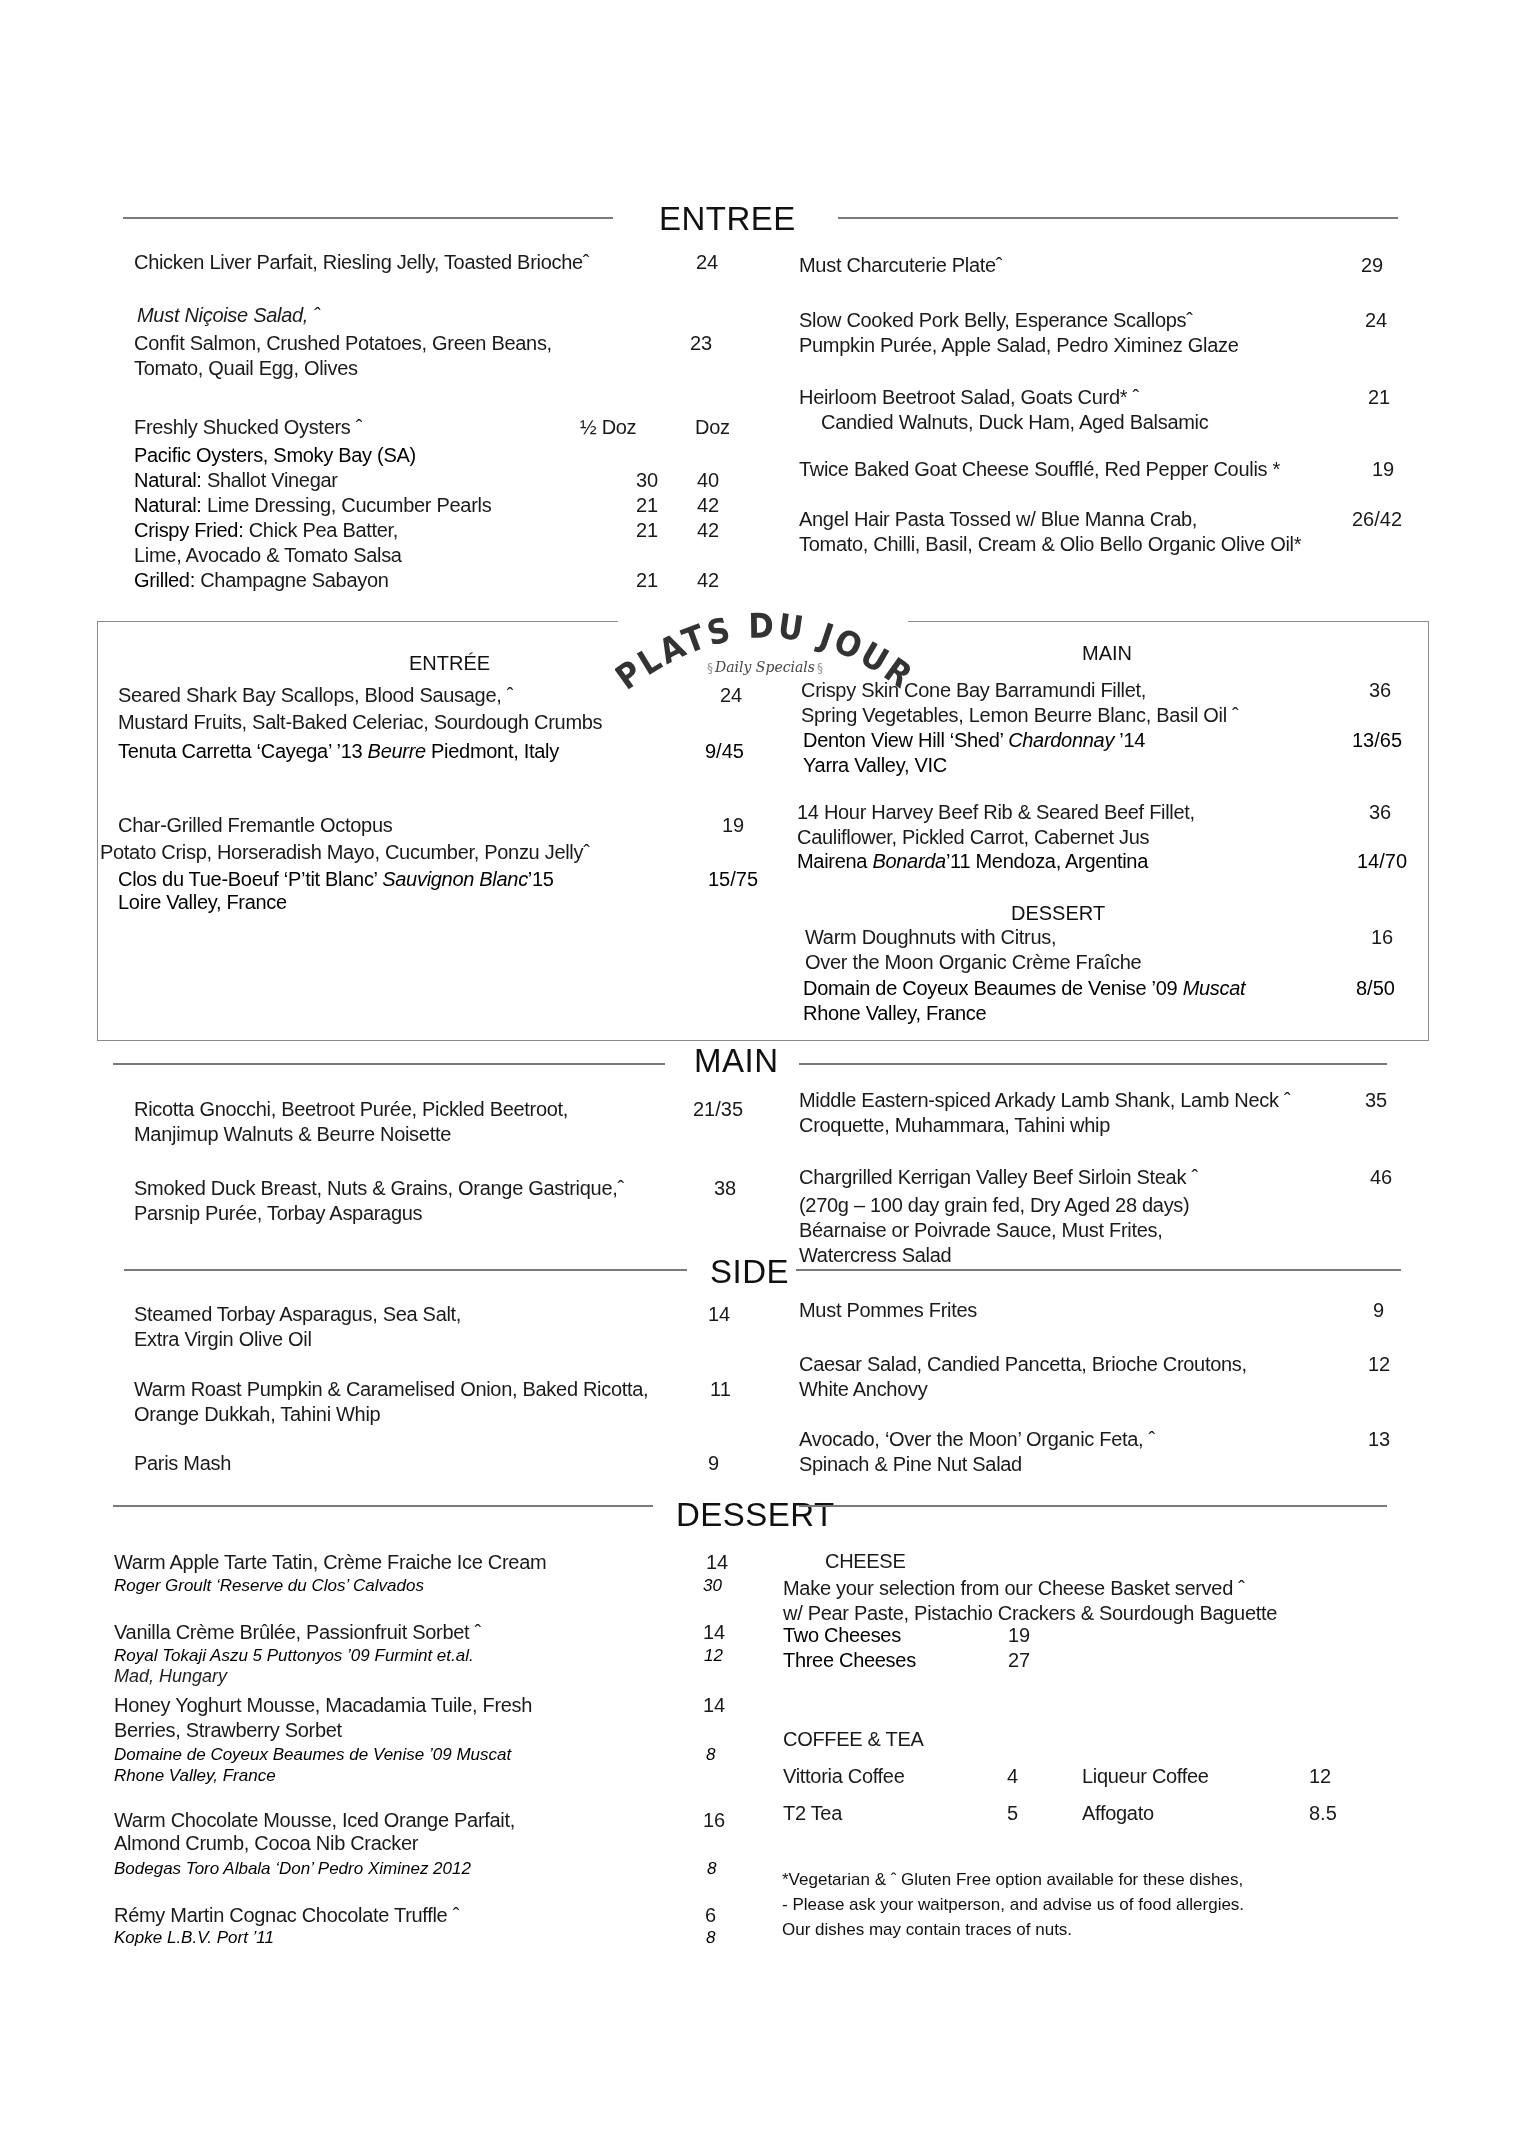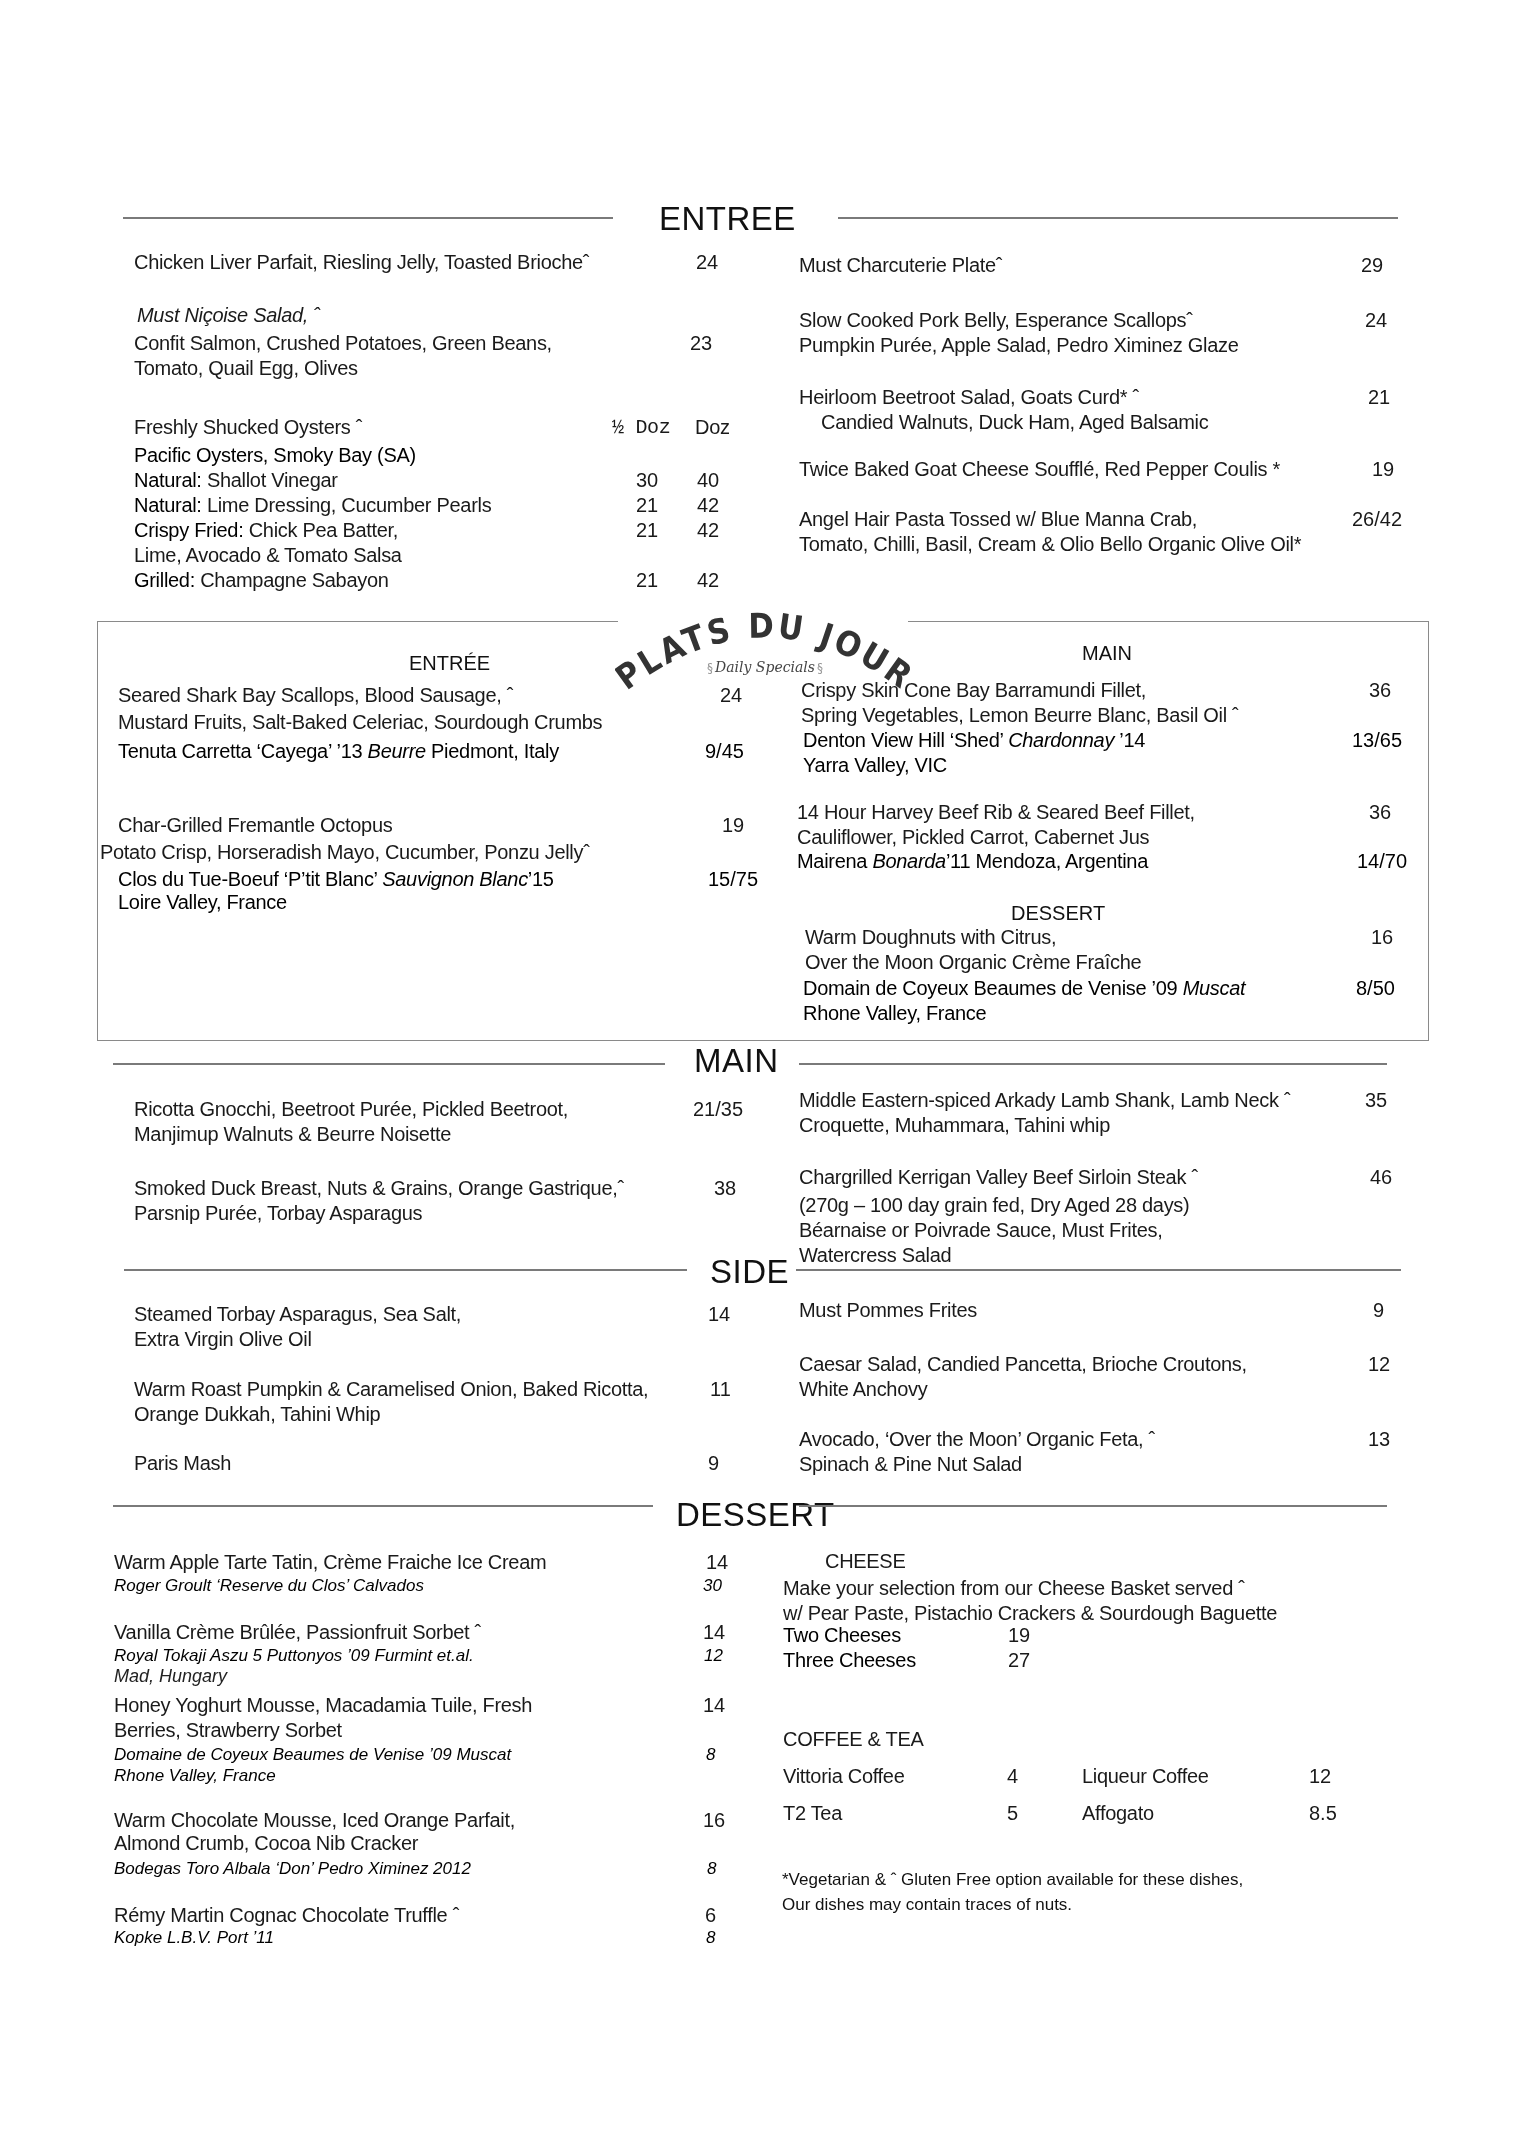--- a/index.html
+++ b/index.html
@@ -25,21 +25,21 @@
 
 <div class="abs t" style="left:134px;top:250px;"><span>Chicken Liver Parfait, Riesling Jelly, Toasted Briocheˆ</span></div>
 <div class="abs p" style="left:696px;top:250px;">24</div>
 
 <div class="abs t it" style="left:137px;top:303px;">Must Niçoise Salad,  ˆ</div>
 <div class="abs t" style="left:134px;top:331px;">Confit Salmon, Crushed Potatoes, Green Beans,</div>
 <div class="abs t" style="left:134px;top:356px;">Tomato, Quail Egg, Olives</div>
 <div class="abs p" style="left:690px;top:331px;">23</div>
 
 <div class="abs t" style="left:134px;top:415px;">Freshly Shucked Oysters  ˆ</div>
-<div class="abs t" style="left:612px;top:415px;font-family:Liberation Mono, monospace;">½ Doz</div>
+<div class="abs t" style="left:580px;top:415px;">½ Doz</div>
 <div class="abs t" style="left:695px;top:415px;">Doz</div>
 <div class="abs t med" style="left:134px;top:443px;color:#000;">Pacific Oysters, Smoky Bay  (SA)</div>
 
 <div class="abs t" style="left:134px;top:468px;"><span class="med" style="color:#000">Natural:</span><span> Shallot Vinegar</span></div>
 <div class="abs p" style="left:636px;top:468px;">30</div>
 <div class="abs p" style="left:697px;top:468px;">40</div>
 
 <div class="abs t" style="left:134px;top:493px;"><span class="med" style="color:#000">Natural:</span><span> Lime Dressing, Cucumber Pearls</span></div>
 <div class="abs p" style="left:636px;top:493px;">21</div>
 <div class="abs p" style="left:697px;top:493px;">42</div>
@@ -221,14 +221,15 @@
 <div class="abs t" style="left:1082px;top:1764px;">Liqueur Coffee</div>
 <div class="abs p" style="left:1309px;top:1764px;">12</div>
 
 <div class="abs t" style="left:783px;top:1801px;">T2 Tea</div>
 <div class="abs p" style="left:1007px;top:1801px;">5</div>
 <div class="abs t" style="left:1082px;top:1801px;">Affogato</div>
 <div class="abs p" style="left:1309px;top:1801px;">8.5</div>
 
 <div class="abs" style="left:782px;top:1867px;font-size:17px;line-height:25px;color:#111;white-space:nowrap;">
   <div>*Vegetarian &amp; ˆ  Gluten Free option available for these dishes,</div>
+  <div>- Please ask your waitperson, and advise us of food allergies.</div>
   <div>Our dishes may contain traces of nuts.</div>
 </div>
 
 </body></html>

